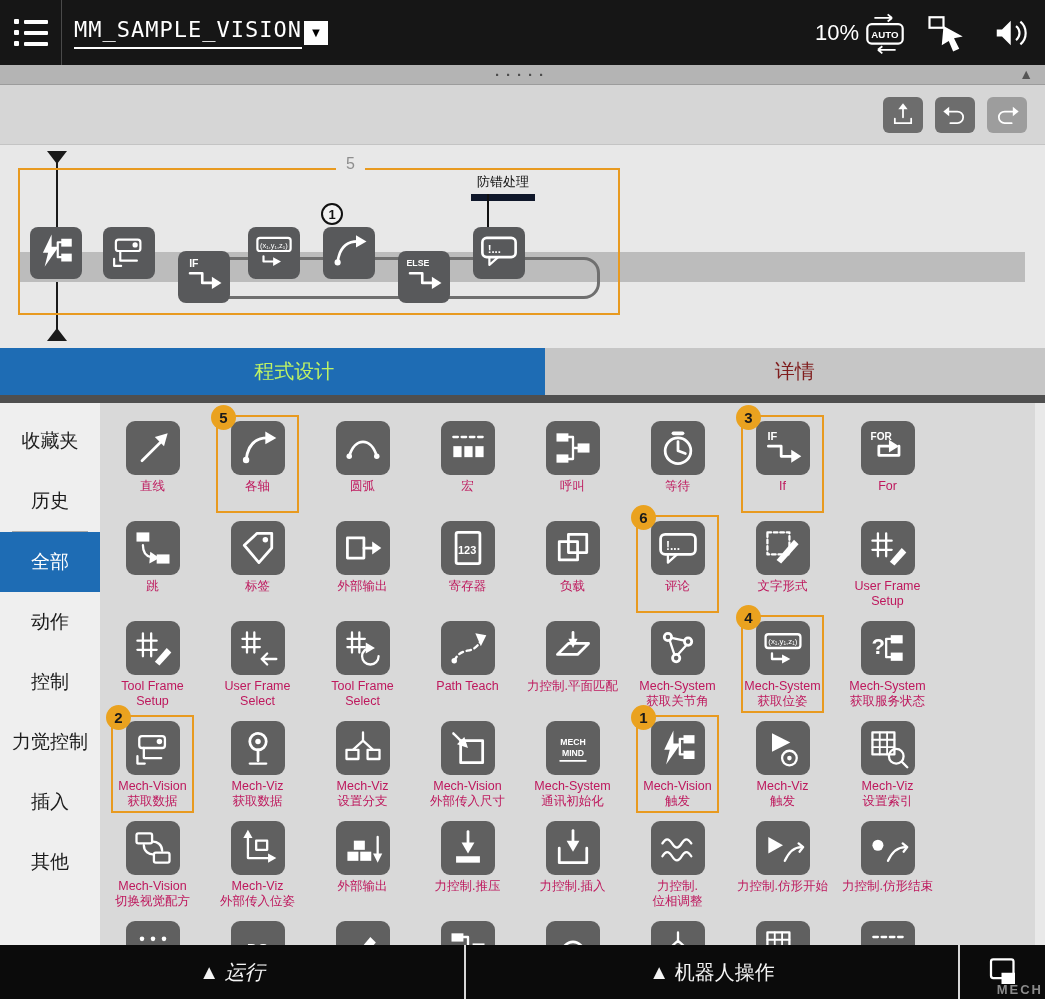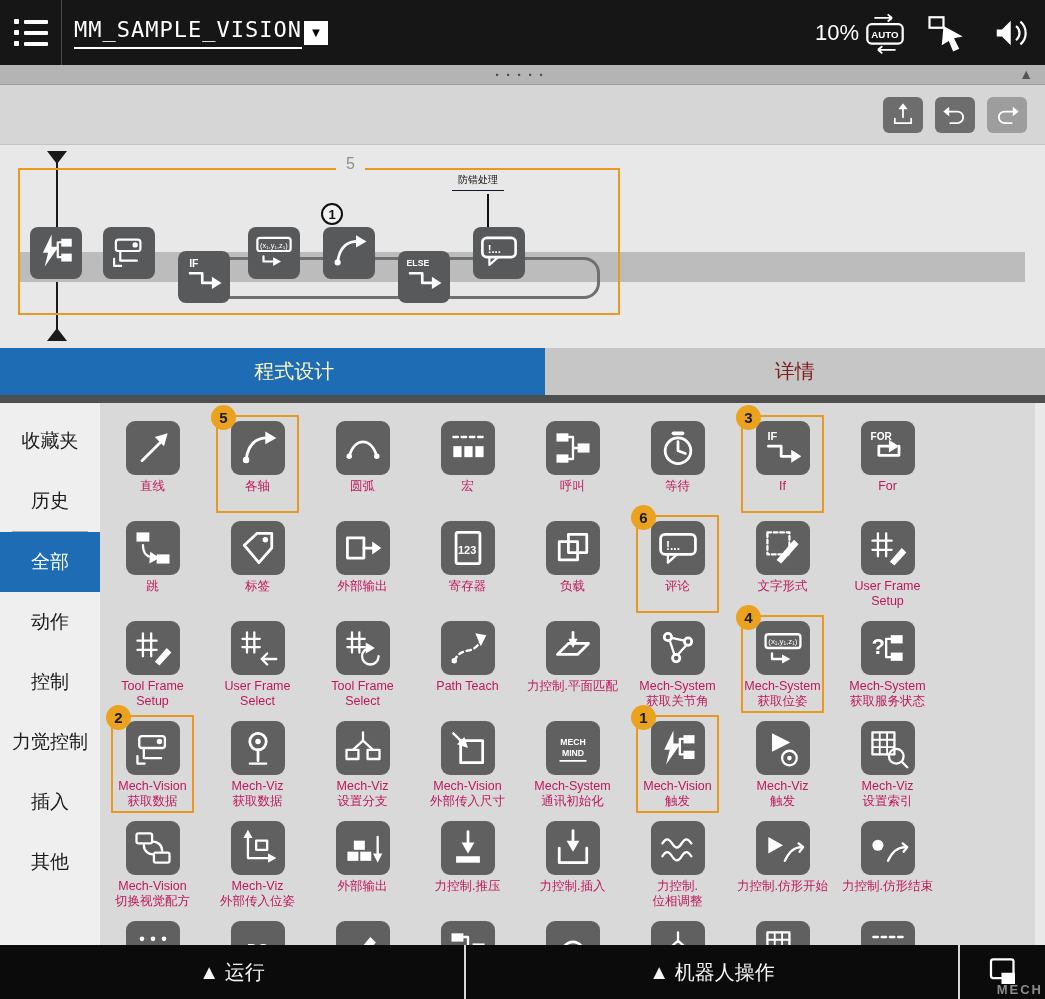--- a/index.html
+++ b/index.html
@@ -51,28 +51,28 @@
   .sel-rect { position:absolute; left:18px; top:23px; width:602px; height:147px;
     border:2px solid #e89a20; }
   .sel-count { position:absolute; top:10px; left:336px; color:#8e8e8e; font-size:16px;
     background:#e8e8e8; padding:0 10px; z-index:4; }
   .tblock { position:absolute; width:52px; height:52px; background:#58595b; border-radius:8px;
     display:flex; align-items:center; justify-content:center; z-index:3; cursor:pointer; }
   .tblock svg { width:42px; height:42px; }
   .tl-badge { position:absolute; width:22px; height:22px; border-radius:50%; background:#f2f2f2;
     border:2px solid #111; color:#111; font-size:13px; font-weight:bold; display:flex;
     align-items:center; justify-content:center; z-index:5; }
-  .comment-label { position:absolute; left:452px; top:28px; font-size:10px; color:#111;
-    padding:0 6px 3px 6px; border-bottom:1px solid #0f172a; z-index:4; }
+  .comment-label { position:absolute; left:471px; top:28px; font-size:13px; color:#111;
+    padding:0 6px 3px 6px; border-bottom:7px solid #0f172a; z-index:4; }
   .comment-line { position:absolute; left:487px; top:49px; width:2px; height:33px; background:#111; z-index:4; }
 
   
   .tabs { height:47px; display:flex; }
   .tab { flex:1; display:flex; align-items:center; justify-content:center; font-size:20px; cursor:pointer; }
-  .tab.active { background:#1e6cb4; color:#fef9c3;padding-left:44px; }
+  .tab.active { background:#1e6cb4; color:#bef264;padding-left:44px; }
   .tab.inactive { background:#c6c6c6; color:#7f1d1d; }
   .tab-strip { height:8px; background:#4f4f4f; }
 
   
   .content { height:542px; display:flex; position:relative; background:#d9d9d9; }
   .sidebar { width:100px; background:#efefef; padding-top:8px; flex:none; }
   .side-item { height:60px; display:flex; align-items:center; justify-content:center;
     font-size:19px; color:#1c1c1c; cursor:pointer; }
   .side-item.active { background:#1e6cb4; color:#fff; }
   .side-divider { height:1px; background:#a8a8a8; margin:0 12px; }
@@ -88,21 +88,21 @@
   .selbox { position:absolute; left:11px; right:11px; top:-2px; bottom:4px;
     border:2px solid #e89a20; z-index:0; }
   .gbadge { position:absolute; left:6px; top:-12px; width:25px; height:25px; border-radius:50%;
     background:#eaa21f; color:#1a1a1a; font-weight:bold; font-size:15px; display:flex;
     align-items:center; justify-content:center; z-index:3; }
   .vscroll { position:absolute; right:0; top:0; bottom:0; width:10px; background:#e9e9e9; }
 
   
   .bottom { height:54px; background:#0b0b0b; display:flex; align-items:stretch; color:#f5f5f5; }
   .bsec { display:flex; align-items:center; justify-content:center; font-size:20px; cursor:pointer; }
-  .bsec1 { width:464px; } .bsec2 { width:492px; }
+  .bsec1 { width:464px;font-style:italic; } .bsec2 { width:492px; }
   .bdiv { width:2px; background:#d8d8d8; }
   .bsec3 { flex:1; position:relative; display:flex; align-items:center; justify-content:center; cursor:pointer; }
   .bsec3 svg { width:36px; height:36px; z-index:1; }
   .watermark { position:absolute; right:2px; bottom:2px; color:#8b8b8b; font-size:13px;
     font-weight:bold; letter-spacing:2px; z-index:0; }
 </style>
 </head>
 <body>
 
 <div class="header">

